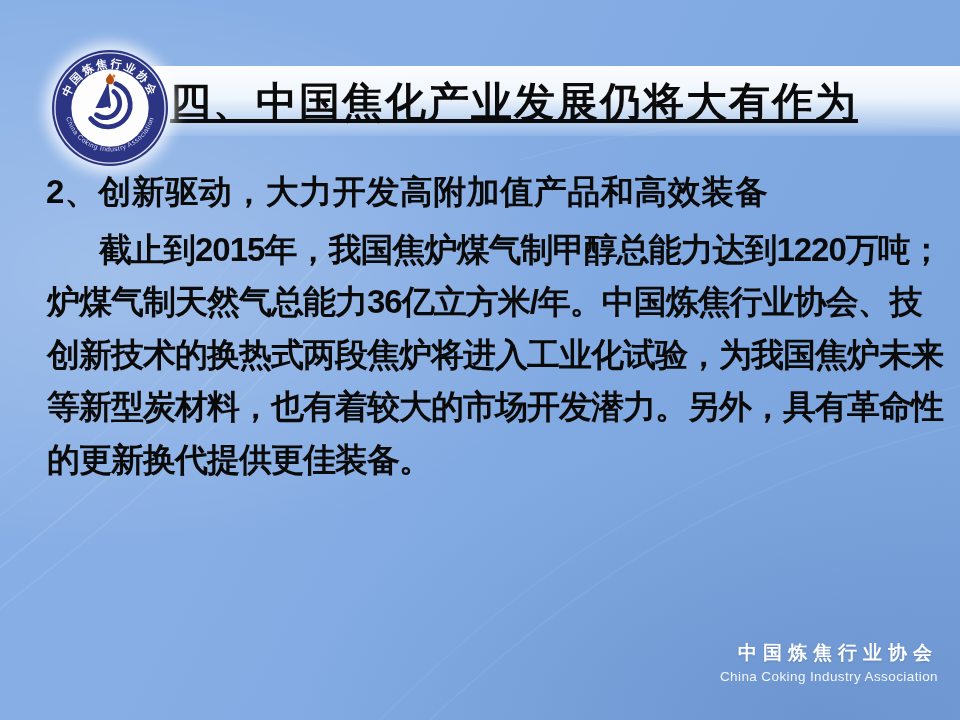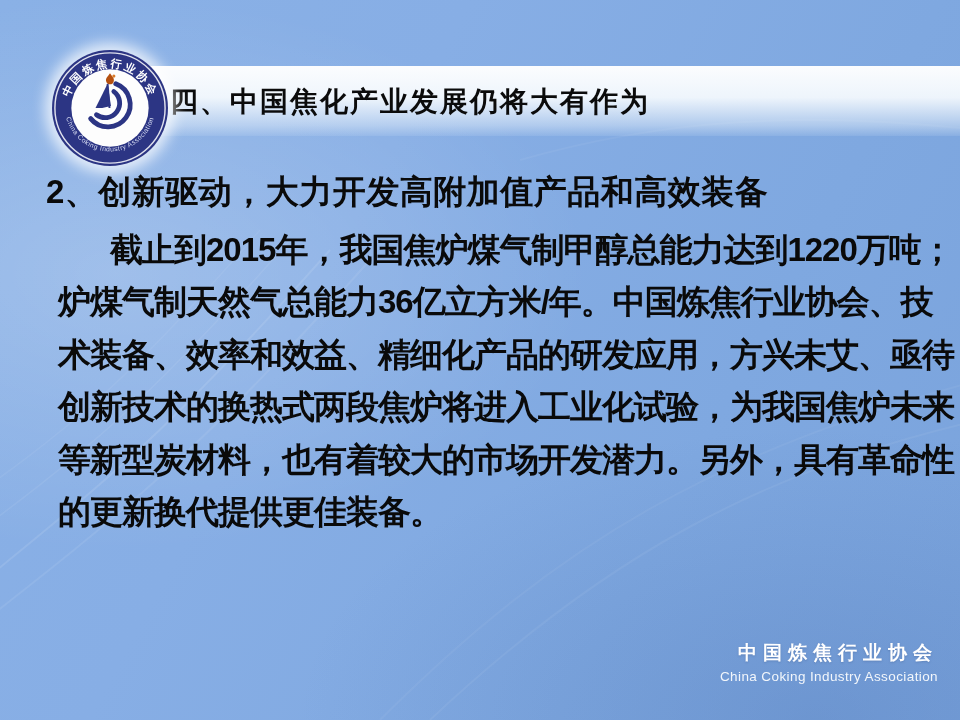--- a/index.html
+++ b/index.html
@@ -20,40 +20,41 @@
     position:absolute;left:150px;top:66px;width:810px;height:70px;
     background:linear-gradient(to bottom,
       rgba(255,255,255,0.97) 0%,
       rgba(247,251,254,0.92) 45%,
       rgba(230,240,250,0.45) 85%,
       rgba(220,234,248,0.12) 100%);
   }
   .title-text{
     position:absolute;left:20px;top:0;height:70px;line-height:72px;
     font-family:"Liberation Serif","DejaVu Serif",serif;
-    font-size:28px;font-weight:700;color:#0b0b0b;letter-spacing:2px;
+    font-size:41px;font-weight:700;color:#0b0b0b;letter-spacing:2px;
     white-space:nowrap;
+    text-decoration:underline;
   }
   
   .logo{
     position:absolute;left:52px;top:50px;width:116px;height:116px;
     border-radius:50%;
     box-shadow:0 0 14px 7px rgba(255,255,255,0.75);
     background:#2c3584;
   }
   .logo svg{display:block;width:116px;height:116px;}
   
   .heading{
     position:absolute;left:46px;top:170px;width:880px;
     font-size:33px;font-weight:700;color:#0a0a0a;
     letter-spacing:0.5px;white-space:nowrap;
   }
   
   .body-text{
-    position:absolute;left:58px;top:224px;width:880px;
+    position:absolute;left:47px;top:224px;width:880px;
     color:#0a0a0a;
   }
   .body-line{
     height:52.4px;line-height:52.4px;
     font-size:33px;font-weight:600;letter-spacing:-1px;
     white-space:nowrap;
   }
   .body-line.indent{padding-left:52px;}
   
   .watermark{
@@ -117,21 +118,20 @@
         <path d="M64 43 A 15 15 0 1 1 46 67" stroke-width="5"></path>
       </g>
     </svg>
   </div>
 
   <div class="heading">2、创新驱动，大力开发高附加值产品和高效装备</div>
 
   <div class="body-text">
     <div class="body-line indent">截止到2015年，我国焦炉煤气制甲醇总能力达到1220万吨；</div>
     <div class="body-line">炉煤气制天然气总能力36亿立方米/年。中国炼焦行业协会、技</div>
-    <div class="body-line">术装备、效率和效益、精细化产品的研发应用，方兴未艾、亟待</div>
     <div class="body-line">创新技术的换热式两段焦炉将进入工业化试验，为我国焦炉未来</div>
     <div class="body-line">等新型炭材料，也有着较大的市场开发潜力。另外，具有革命性</div>
     <div class="body-line">的更新换代提供更佳装备。</div>
   </div>
 
   <div class="watermark">
     <div class="watermark-cn">中国炼焦行业协会</div>
     <div class="watermark-en">China Coking Industry Association</div>
   </div>
 

